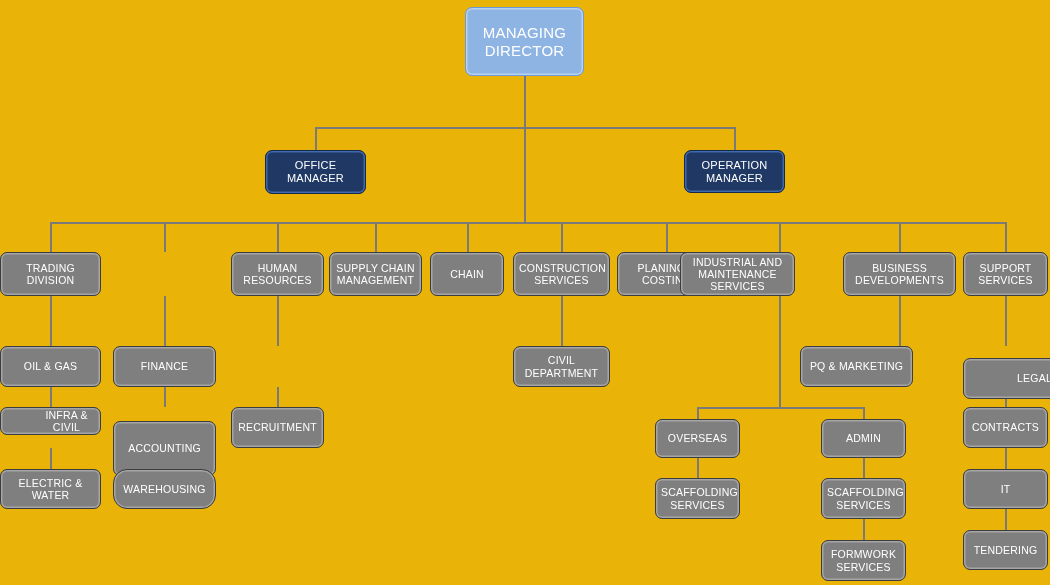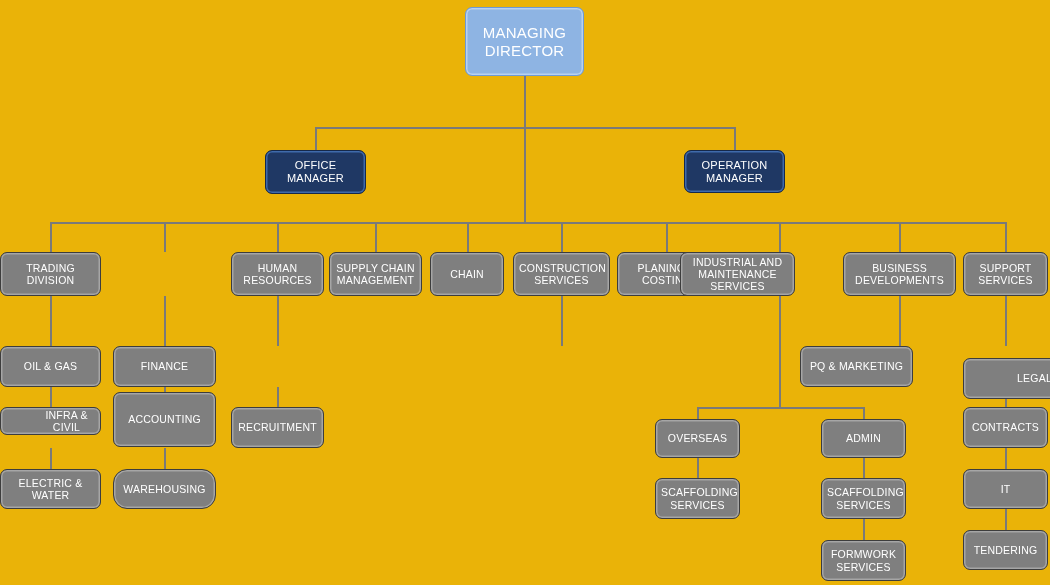--- a/index.html
+++ b/index.html
@@ -168,31 +168,34 @@
     <span class="label">SUPPORT
 SERVICES</span>
   </div>
 
   <div class="node gray" style="left:0px; top:346px; width:101px; height:41px;">
     <span class="label">OIL &amp; GAS</span>
   </div>
   <div class="node gray" style="left:113px; top:346px; width:103px; height:41px;">
     <span class="label">FINANCE</span>
   </div>
+  <div class="node gray" style="left:513px; top:346px; width:97px; height:41px;">
+    <span class="label">CIVIL DEPARTMENT</span>
+  </div>
   <div class="node gray" style="left:800px; top:346px; width:113px; height:41px;">
     <span class="label">PQ &amp; MARKETING</span>
   </div>
   <div class="node gray" style="left:963px; top:358px; width:95px; height:41px;padding-left:48px;">
     <span class="label">LEGAL</span>
   </div>
 
   <div class="node gray" style="left:0px; top:407px; width:101px; height:28px;padding-left:32px;">
     <span class="label">INFRA &amp; CIVIL</span>
   </div>
-  <div class="node gray" style="left:113px; top:392px; width:103px; height:55px;">
+  <div class="node gray" style="left:113px; top:421px; width:103px; height:55px;">
     <span class="label">ACCOUNTING</span>
   </div>
   <div class="node gray" style="left:231px; top:407px; width:93px; height:41px;">
     <span class="label">RECRUITMENT</span>
   </div>
   <div class="node gray" style="left:655px; top:419px; width:85px; height:39px;">
     <span class="label">OVERSEAS</span>
   </div>
   <div class="node gray" style="left:821px; top:419px; width:85px; height:39px;">
     <span class="label">ADMIN</span>

